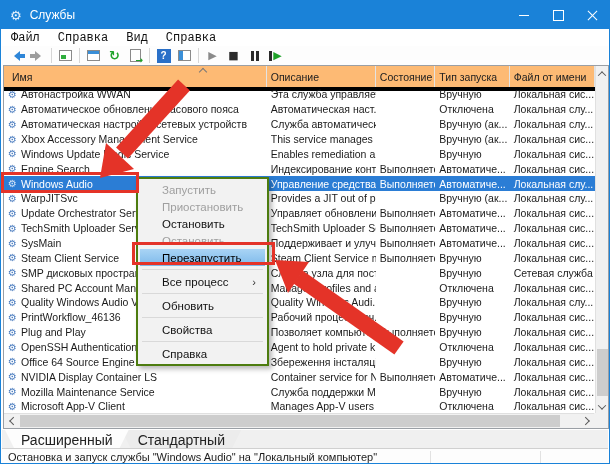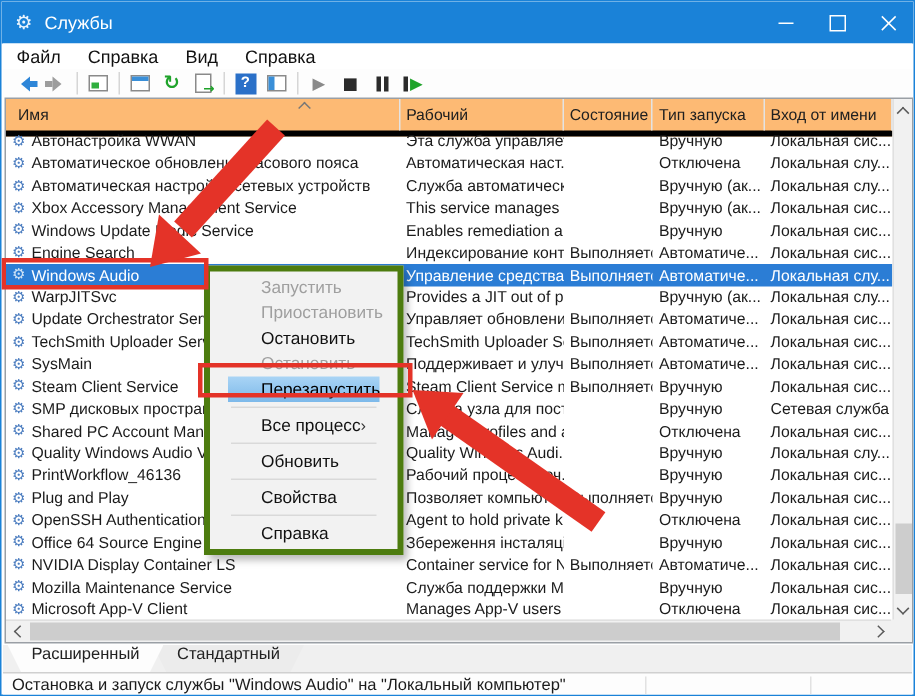--- a/index.html
+++ b/index.html
@@ -9,21 +9,21 @@
   .app-icon{margin:0 8px 0 9px;font-family:"DejaVu Sans",sans-serif;font-size:13px;color:#eaf4fd;}
   .title-text{font-size:12px;}
   .win-controls{margin-left:auto;display:flex;height:100%;}
   .win-btn{width:34px;height:100%;display:flex;align-items:center;justify-content:center;}
   .glyph-min{width:10px;height:1px;background:#fff;}
   .glyph-max{width:9px;height:9px;border:1px solid #fff;}
   .glyph-close{position:relative;width:11px;height:11px;}
   .glyph-close::before,.glyph-close::after{content:"";position:absolute;left:-1px;top:5px;width:13px;height:1px;background:#fff;}
   .glyph-close::before{transform:rotate(45deg);}.glyph-close::after{transform:rotate(-45deg);}
   
-  .menubar{position:absolute;left:1px;top:28px;right:1px;height:17px;background:#fff;display:flex;align-items:center;font-size:12px;color:#111;}
+  .menubar{position:absolute;left:1px;top:28px;right:1px;height:17px;background:#fff;display:flex;align-items:center;font-size:12px;color:#111;font-family:Liberation Mono, monospace;}
   .menubar .mitem{padding:0 9px;height:100%;display:flex;align-items:center;}
   
   .toolbar{position:absolute;left:1px;top:45px;right:1px;height:19px;background:#fdfdfd;display:flex;align-items:center;padding-left:4px;box-sizing:border-box;}
   .tbtn{width:21px;height:17px;display:flex;align-items:center;justify-content:center;}
   .tsep{width:1px;height:15px;background:#d6d6d6;margin:0 3px;}
   .ic{display:flex;align-items:center;justify-content:center;}
   .arr{display:flex;align-items:center;}
   .arr .head{width:0;height:0;border:5px solid transparent;}
   .arr .shaft{width:5px;height:4px;}
   .ic-back .head{border-right:6px solid #2e86d8;}.ic-back .shaft{background:#2e86d8;}
@@ -67,30 +67,30 @@
   .chev.right{transform:rotate(135deg) translate(1px,1px);}
   .vthumb{position:absolute;left:1px;width:11px;top:283px;height:47px;background:#cdcdcd;}
   
   .hscroll{position:absolute;left:0;bottom:0;right:14px;height:15px;background:#f1f1f1;border-top:1px solid #e0e0e0;box-sizing:border-box;}
   .hs-left,.hs-right{position:absolute;top:0;width:15px;height:100%;display:flex;align-items:center;justify-content:center;}
   .hs-left{left:0;}.hs-right{right:0;}
   .hthumb{position:absolute;top:1px;height:12px;left:16px;width:540px;background:#cdcdcd;}
   .scorner{position:absolute;right:0;bottom:0;width:14px;height:15px;background:#f1f1f1;}
   
   .tabsbar{position:absolute;left:1px;top:429px;right:1px;height:18px;background:#f0f0f0;display:flex;align-items:stretch;padding-left:3px;}
-  .tab{position:relative;margin-right:-7px;padding:0 16px;display:flex;align-items:flex-start;font-size:11px;color:#222;
+  .tab{position:relative;margin-right:-7px;padding:0 16px;display:flex;align-items:flex-end;font-size:14px;color:#222;
        clip-path:polygon(0 0,100% 0,calc(100% - 9px) 100%,9px 100%);filter:drop-shadow(0 1px 0 #9a9a9a);}
   .tab.active{background:#fdfdfd;z-index:2;}
   .tab.inactive{background:#ececec;z-index:1;}
   
   .statusbar{position:absolute;left:1px;top:447px;right:1px;height:15px;background:#fdfdfd;border-top:1px solid #d0d0d0;display:flex;align-items:center;font-size:11px;color:#1b1b1b;}
   .statusbar .stext{padding-left:6px;white-space:nowrap;}
   .ssep{position:absolute;top:2px;bottom:1px;width:1px;background:#e2e2e2;}
   
-  .ctxmenu{position:absolute;left:135px;top:176px;width:133px;background:#f2f2f2;border:4px solid #4d7c0f;box-shadow:3px 3px 5px rgba(0,0,0,.28);z-index:40;padding:2px 12px;box-sizing:border-box;font-size:11.5px;color:#111;}
+  .ctxmenu{position:absolute;left:135px;top:176px;width:133px;background:#f2f2f2;border:2px solid #4d7c0f;box-shadow:3px 3px 5px rgba(0,0,0,.28);z-index:40;padding:2px 2px;box-sizing:border-box;font-size:11.5px;color:#111;}
   .citem{height:17px;display:flex;align-items:center;padding-left:22px;position:relative;white-space:nowrap;}
   .citem.disabled{color:#9f9f9f;}
   .citem.highlighted{background:linear-gradient(#a9d4f5,#7db9ea);color:#000;align-items:center;}
   .csep{height:1px;background:#d9d9d9;margin:3px 2px;}
   .subarrow{position:absolute;right:9px;top:3px;font-size:11px;color:#333;}
   
   .redbox{position:absolute;border:3px solid #e43328;box-sizing:border-box;z-index:45;pointer-events:none;}
   .box-service{left:0px;top:171px;width:138px;height:21px;}
   .box-restart{left:131px;top:241px;width:143px;height:23px;}
   .arrows-svg{position:absolute;left:0;top:0;width:610px;height:464px;z-index:50;pointer-events:none;}
@@ -193,30 +193,30 @@
         </span>
       </div>
     </div>
 
   <div class="listpanel">
     <div class="lheader" id="lheader">
         <div class="hcell first" style="width: 265px;">
           <span>Имя</span>
         </div>
         <div class="hcell" style="width: 110px;">
-          <span>Рабочий</span>
+          <span>Описание</span>
         </div>
         <div class="hcell" style="width: 60px;">
           <span>Состояние</span>
         </div>
         <div class="hcell" style="width: 75px;">
           <span>Тип запуска</span>
         </div>
         <div class="hcell" style="width: 86px;">
-          <span>Вход от имени</span>
+          <span>Файл от имени</span>
         </div>
       </div>
     <div class="sortmark"></div>
     <div class="rows" id="rows">
         <div class="row">
           <div class="cell first" style="width: 265px;">
             <span class="gear">⚙</span>
             <span>Автонастройка WWAN</span>
           </div>
           <div class="cell" style="width: 110px;">

